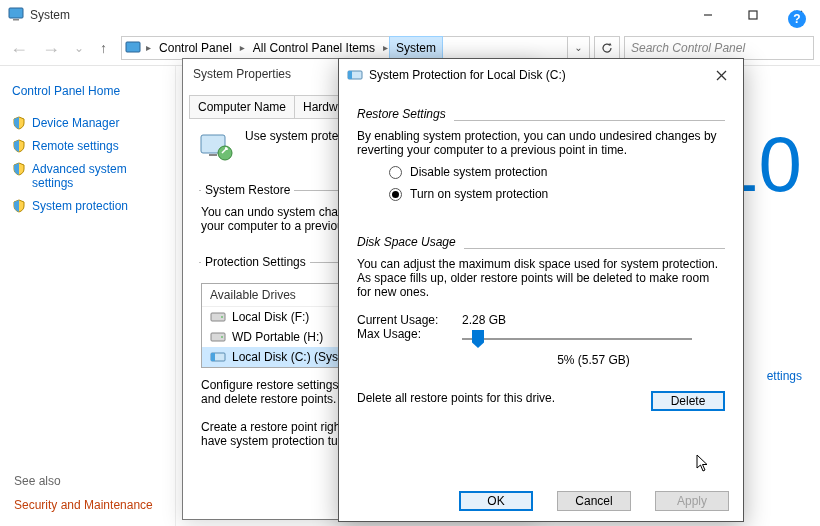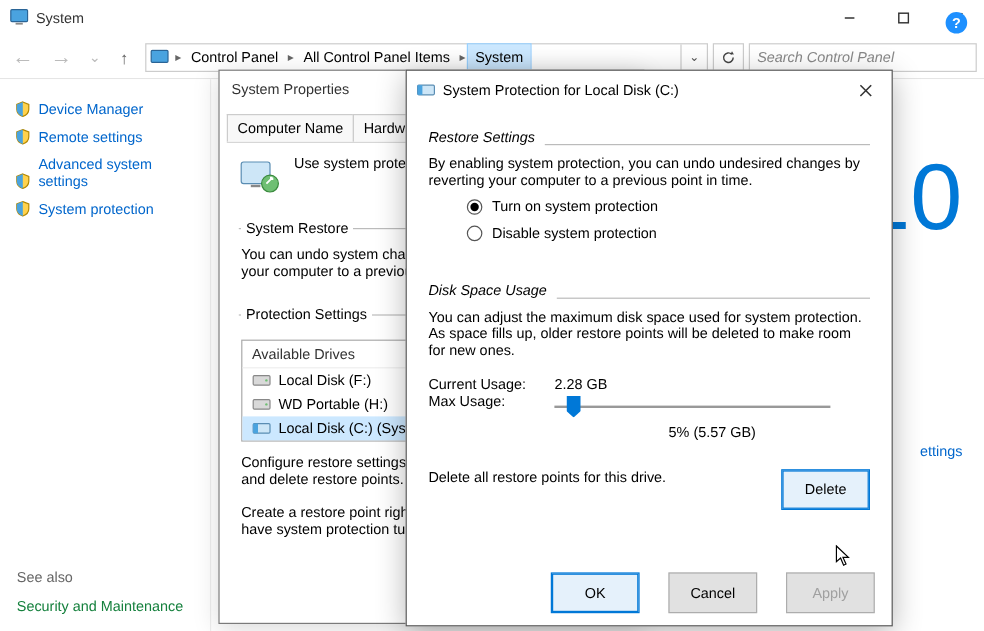--- a/index.html
+++ b/index.html
@@ -83,34 +83,34 @@
     height: calc(100% - 66px);
   }
   .sidebar {
     width: 175px;
     padding: 18px 12px;
     font-size: 12px;
     background: #fff;
   }
   .sidebar .home-link { color: #0066cc; font-size: 12px; margin-bottom: 18px; }
   .sidebar .shield-item {
-    display: flex; align-items: flex-end; gap: 6px;
+    display: flex; align-items: flex-start; gap: 6px;
     color: #0066cc;
     margin-bottom: 9px;
   }
   .shield-ico {
     display: inline-flex;
   }
   .see-also-block {
     position: absolute;
     bottom: 14px;
     left: 14px;
   }
   .see-also-head { color: #666; margin-bottom: 10px; }
-  .see-also-link { color: #15803d; }
+  .see-also-link { color: #c2410c; }
   .content-area {
     flex:1;
     background: #fff;
     position: relative;
     border-left: 1px solid #eee;
   }
   .help-circle {
     position: absolute; right: 14px; top: 10px;
     width: 18px; height: 18px; border-radius: 50%;
     background: #1e90ff; color: #fff;
@@ -260,21 +260,21 @@
     background: #0078d7;
     clip-path: polygon(0 0, 100% 0, 100% 70%, 50% 100%, 0 70%);
   }
   .slider-caption { text-align:center; margin-top:4px; }
   .del-row {
     display:flex; align-items:flex-start;
     margin-top: 24px;
     gap: 10px;
   }
   .btn {
-    min-width: 74px; height: 34px;
+    min-width: 74px; height: 20px;
     border: 1px solid #adadad;
     background: #e1e1e1;
     display:inline-flex; align-items:center; justify-content:center;
     font-size: 12px;
     padding: 0 10px;
   }
   .btn.focus {
     border: 1px solid #0078d7;
     outline: 1px solid #0078d7;
     outline-offset: -2px;
@@ -350,20 +350,21 @@
     <svg width="14" height="14" viewBox="0 0 14 14">
         <path d="M11 7a4 4 0 1 1-1.2-2.8" fill="none" stroke="#444" stroke-width="1.2"></path>
         <path d="M10 1.8 L11.6 4.4 L8.8 4.2 Z" fill="#444"></path>
       </svg>
   </div>
   <div class="search-box">Search Control Panel</div>
 </div>
 
 <div class="main-layout">
   <div class="sidebar">
+    <div class="home-link">Control Panel Home</div>
     <div class="shield-item">
       <span class="shield-ico">
         <svg width="14" height="14" viewBox="0 0 14 14">
             <path d="M7 1 L12 3 V7 C12 10 10 12 7 13 C4 12 2 10 2 7 V3 Z" fill="#ffd24d" stroke="#b58900"></path>
             <path d="M7 1 L7 13 C4 12 2 10 2 7 V3 Z" fill="#4aa3df"></path>
           </svg>
       </span>
       <span>Device Manager</span>
     </div>
     <div class="shield-item">
@@ -497,26 +498,26 @@
     </div>
   </div>
 
   <div class="prot-body">
     <div class="section-label">
       <span class="txt">Restore Settings</span>
       <span class="hr"></span>
     </div>
     <div style="margin:4px 0 6px 0">By enabling system protection, you can undo undesired changes by reverting your computer to a previous point in time.</div>
     <div class="radio-row">
+      <span class="radio"></span>
+      <span>Disable system protection</span>
+    </div>
+    <div class="radio-row">
       <span class="radio selected"></span>
       <span>Turn on system protection</span>
-    </div>
-    <div class="radio-row">
-      <span class="radio"></span>
-      <span>Disable system protection</span>
     </div>
 
     <div class="section-label" style="margin-top:34px">
       <span class="txt">Disk Space Usage</span>
       <span class="hr"></span>
     </div>
     <div>You can adjust the maximum disk space used for system protection. As space fills up, older restore points will be deleted to make room for new ones.</div>
 
     <div class="usage-grid">
       <div>Current Usage:</div>

